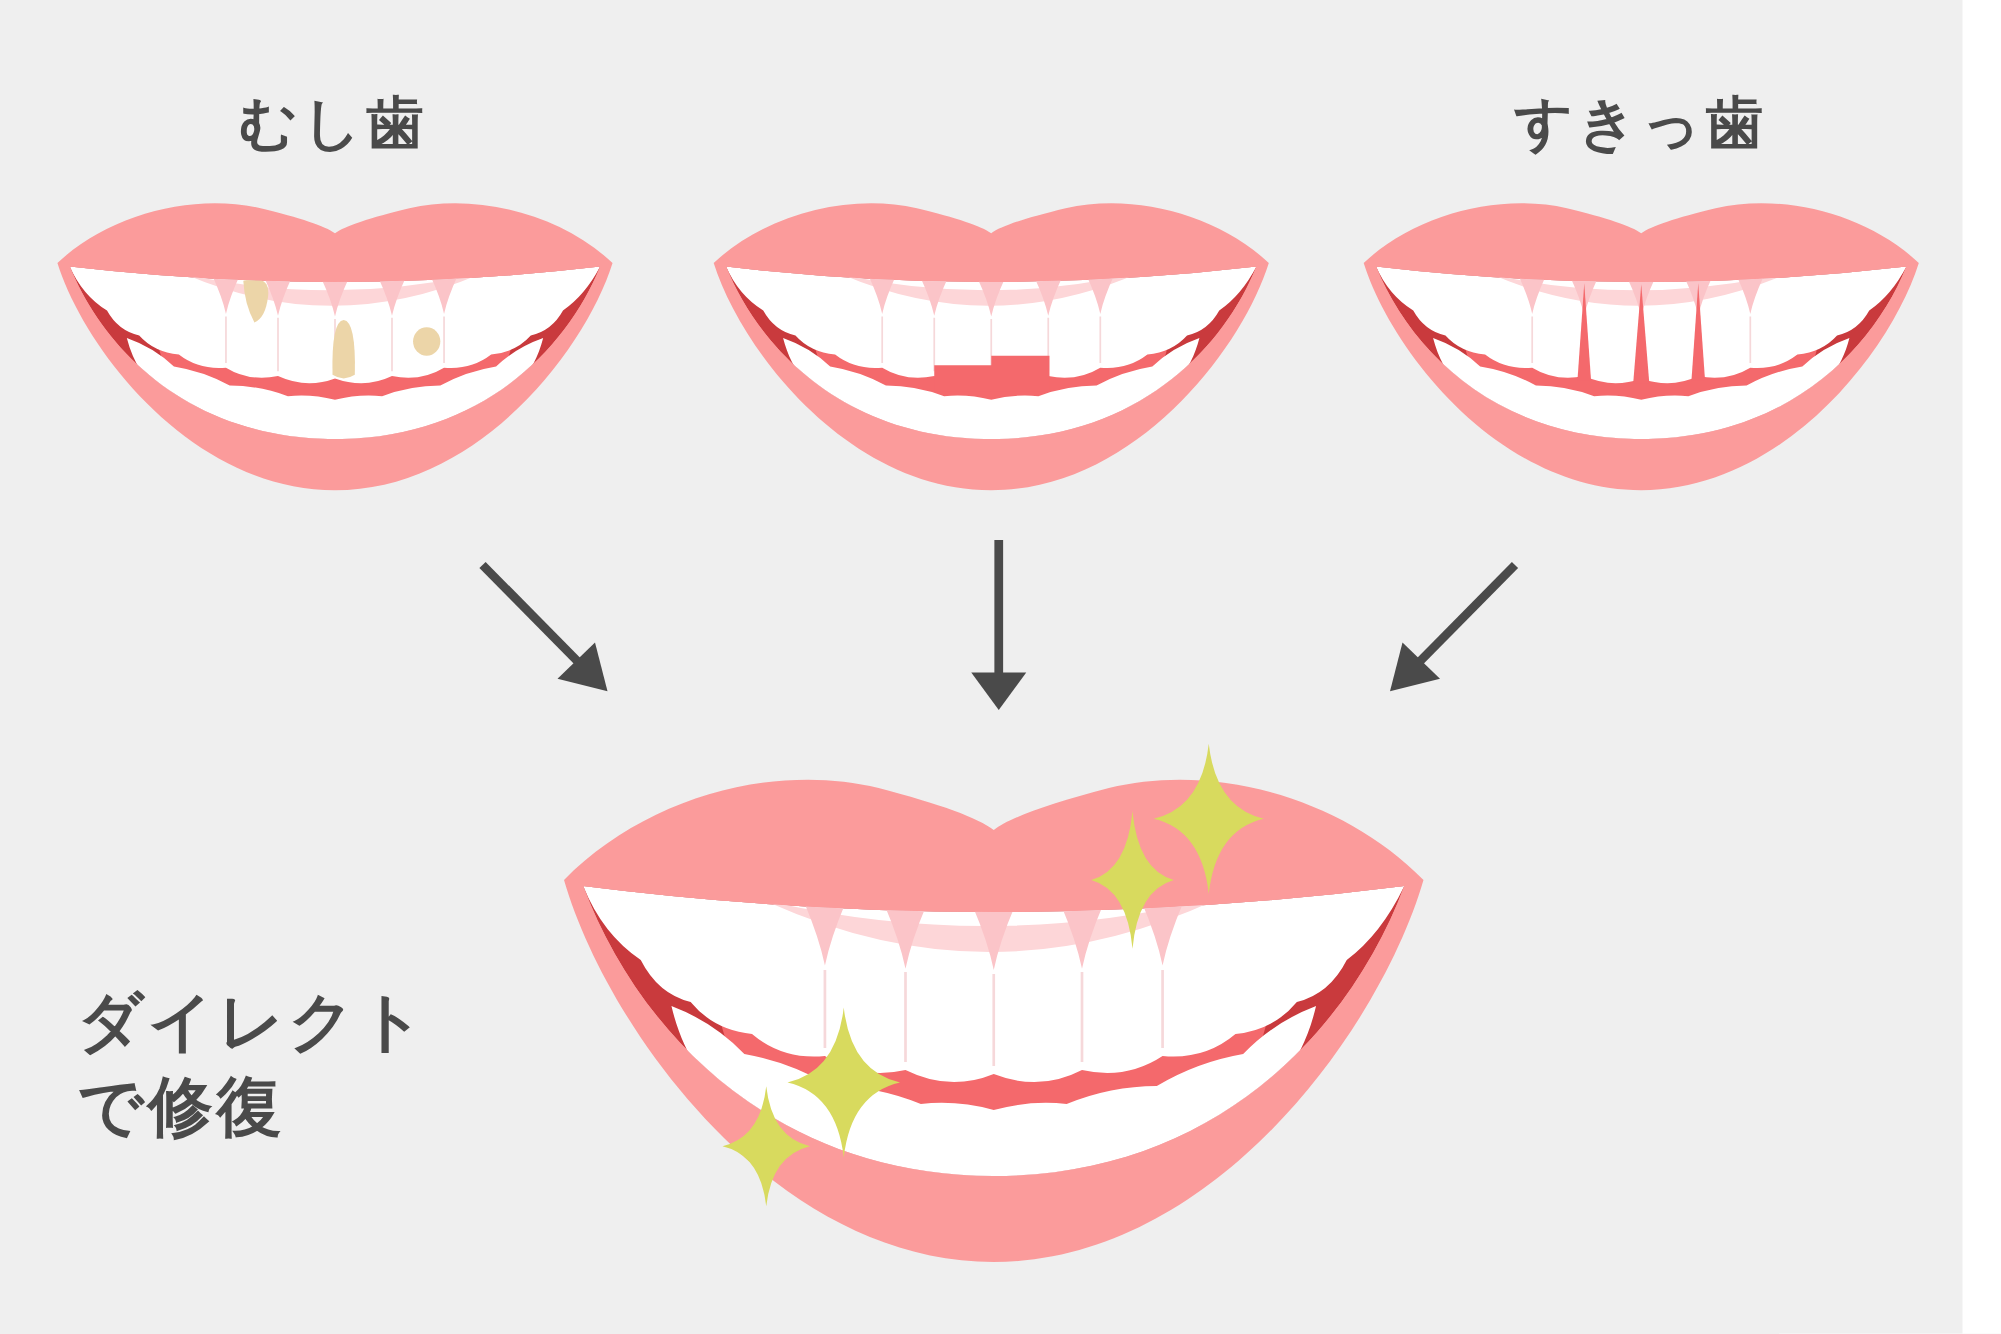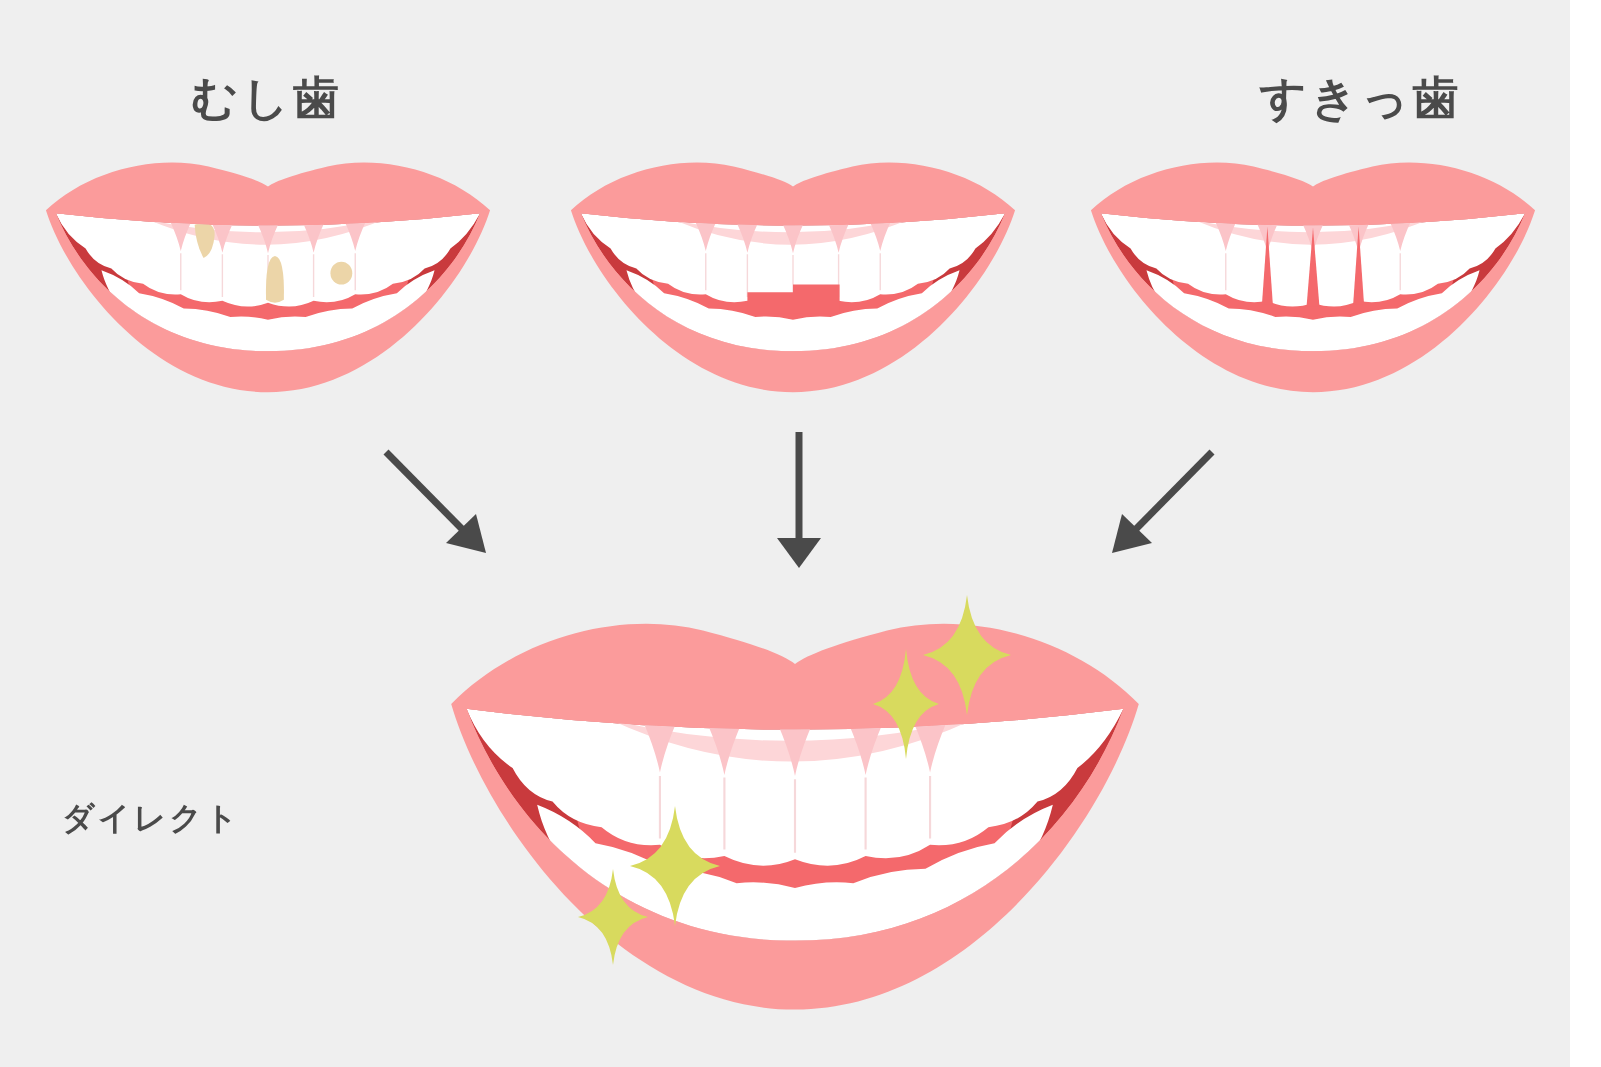--- a/index.html
+++ b/index.html
@@ -11,30 +11,30 @@
     position:relative;width:1570px;height:1067px;overflow:hidden;
     background:#efefef;
   }
   .problem-label{
     position:absolute;top:68px;transform:translateX(-50%);
     font-size:46px;font-weight:bold;letter-spacing:4px;color:#4a4a4a;
     white-space:nowrap;
   }
   .lbl-0{left:267px;}
   .lbl-1{left:794px;}
-  .lbl-2{left:1313px;margin-left:48px;}
+  .lbl-2{left:1313px;}
   .mouth{position:absolute;}
   .mouth svg{display:block;width:100%;height:100%;}
   .mouth-0{left:40px;top:158px;width:456px;height:238px;}
   .mouth-1{left:565px;top:158px;width:456px;height:238px;}
   .mouth-2{left:1085px;top:158px;width:456px;height:238px;}
   .mouth-result{left:442px;top:616px;width:706px;height:400px;}
   .caption{
     position:absolute;left:62px;top:784px;
-    font-size:32px;font-weight:bold;line-height:68px;letter-spacing:3px;
+    font-size:52px;font-weight:bold;line-height:68px;letter-spacing:3px;
     color:#4a4a4a;
   }
   #overlay{
     position:absolute;left:0;top:0;width:1601px;height:1067px;
     pointer-events:none;
   }
 </style>
 </head>
 <body>
 
@@ -155,20 +155,21 @@
           <line x1="230" y1="102" x2="230" y2="148" stroke="#f6d8da" stroke-width="1.4"></line>
           <line x1="276" y1="101" x2="276" y2="146" stroke="#f6d8da" stroke-width="1.4"></line>
           <line x1="318" y1="100" x2="318" y2="139" stroke="#f6d8da" stroke-width="1.4"></line>
 
       </g>
     </svg>
     </div>
 
   <div class="caption">
     <div>ダイレクト</div>
+    <div>で修復</div>
   </div>
 
   <svg id="overlay" viewBox="0 0 1601 1067" xmlns="http://www.w3.org/2000/svg">
       <g>
          <line x1="386" y1="452" x2="462" y2="529" stroke="#4a4a4a" stroke-width="7"></line>
          <polygon points="486,553 476,514 446,543" fill="#4a4a4a"></polygon>
        </g>
       <g>
          <line x1="799" y1="432" x2="799" y2="540" stroke="#4a4a4a" stroke-width="7"></line>
          <polygon points="799,568 777,538 821,538" fill="#4a4a4a"></polygon>

